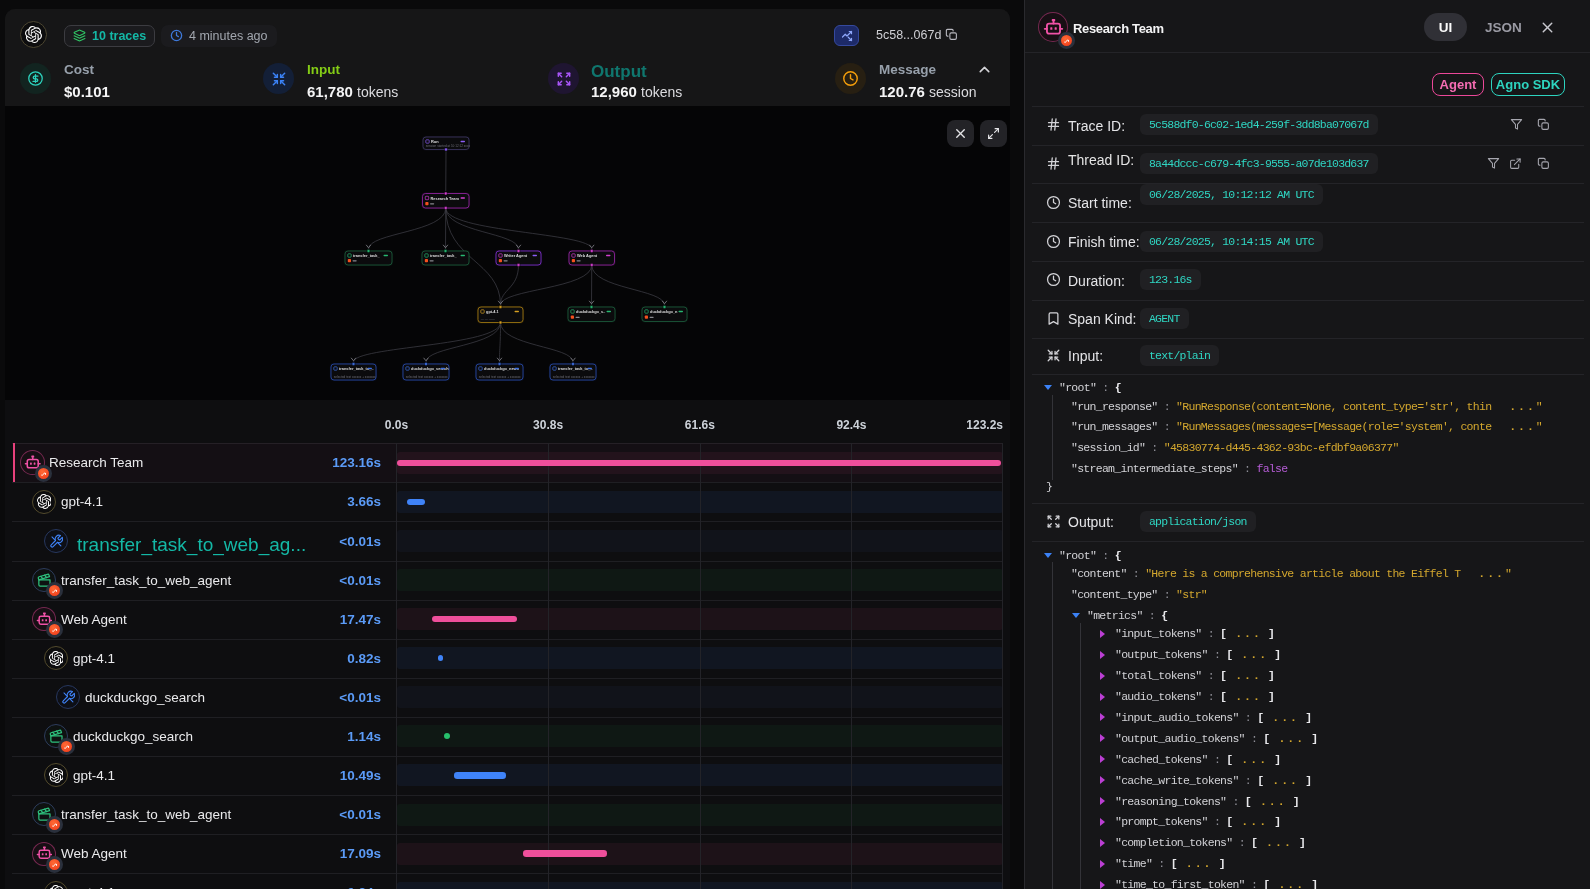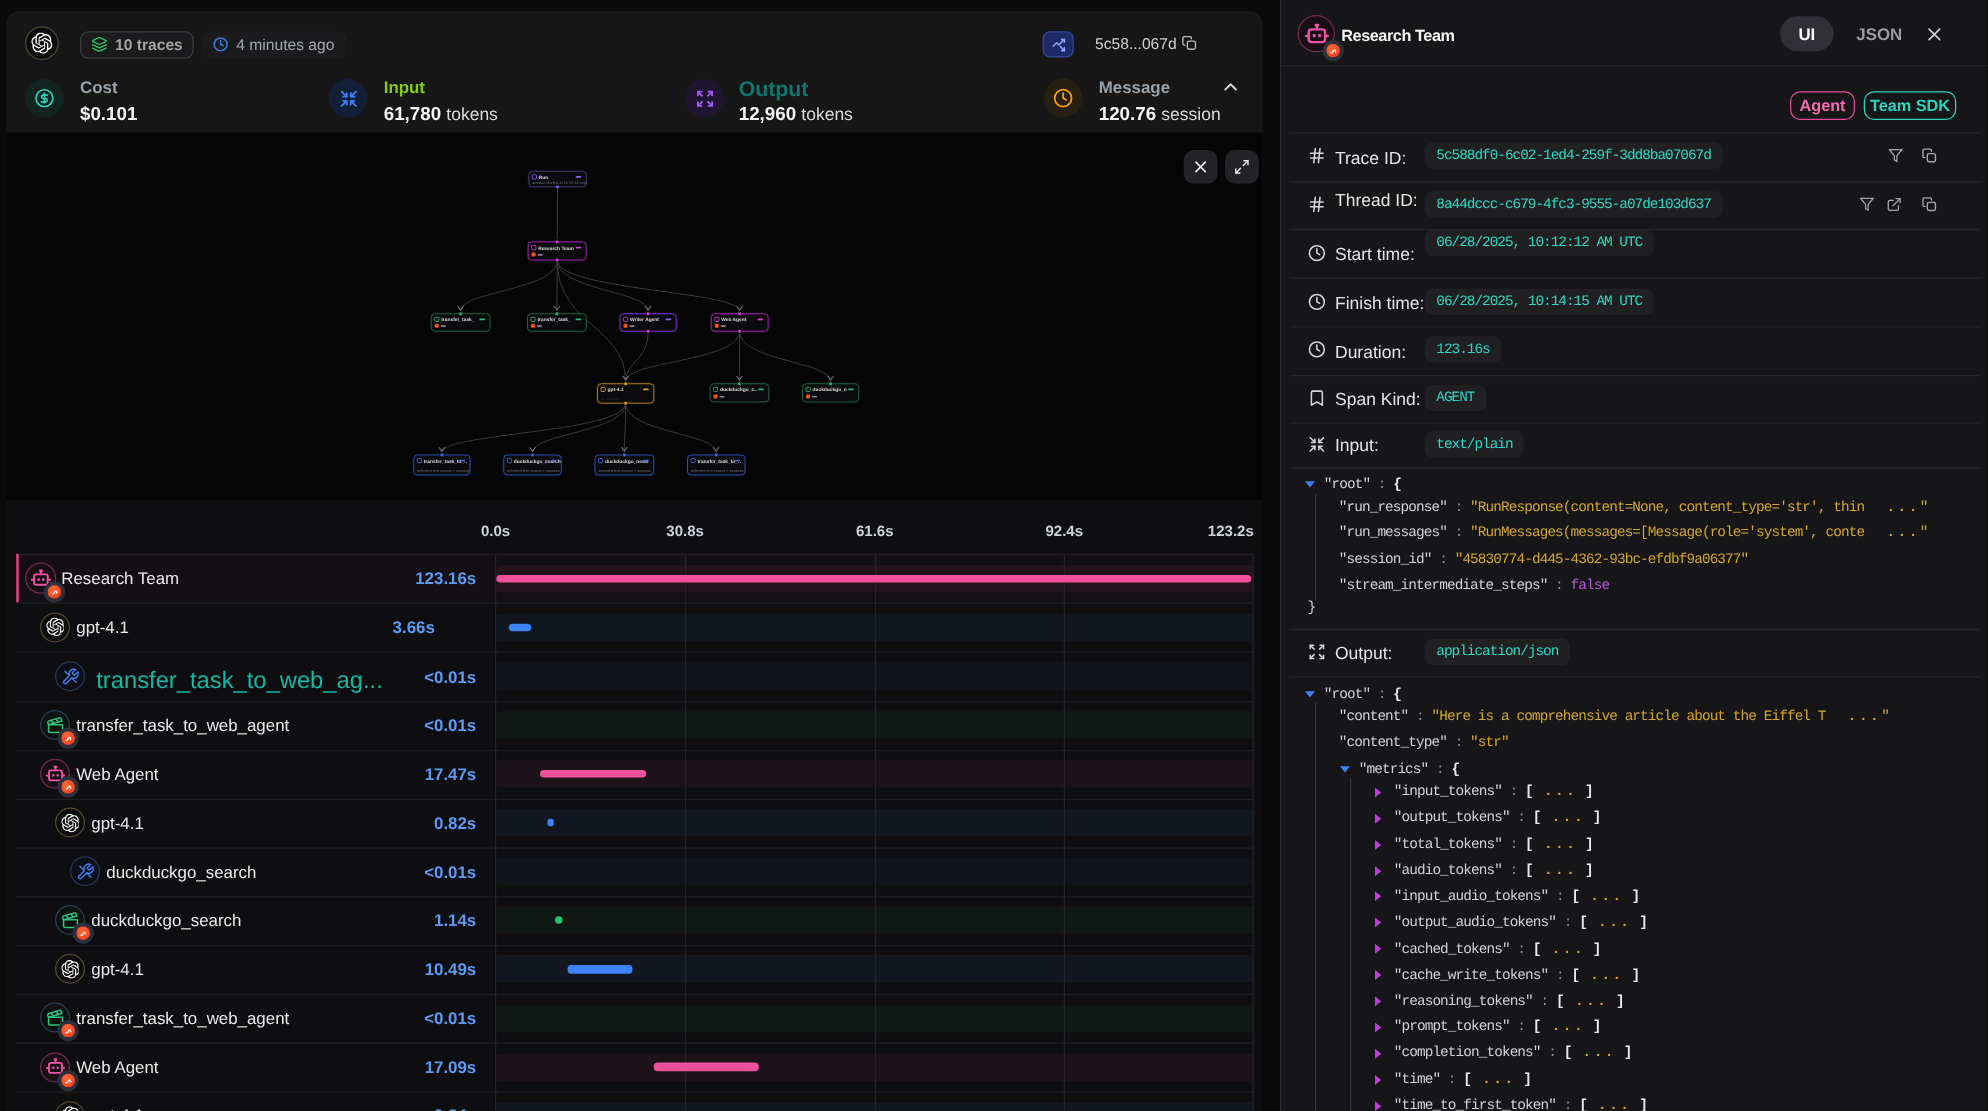--- a/index.html
+++ b/index.html
@@ -25,21 +25,21 @@
     </svg>
   </div>
 <div class="a" style="left:64px;top:24.5px;height:22px;border:1px solid #3c3c41;background:#1b1b1e;border-radius:7px;display:flex;align-items:center;padding:0 8px;gap:6px">
     <span style="display:flex">
       <svg width="13" height="13" viewBox="0 0 24 24" fill="none" stroke="#2fc564" stroke-width="2" stroke-linecap="round" stroke-linejoin="round">
         <path d="M12.83 2.18a2 2 0 0 0-1.66 0L2.6 6.08a1 1 0 0 0 0 1.83l8.58 3.91a2 2 0 0 0 1.66 0l8.58-3.9a1 1 0 0 0 0-1.83Z"></path>
         <path d="m22 17.65-9.17 4.16a2 2 0 0 1-1.66 0L2 17.65"></path>
         <path d="m22 12.65-9.17 4.16a2 2 0 0 1-1.66 0L2 12.65"></path>
       </svg>
     </span>
-    <span style="font-size:12.5px;font-weight:bold;color:#a3a3a3">10 traces</span>
+    <span style="font-size:12.5px;font-weight:bold;color:#14b8a6">10 traces</span>
   </div>
 <div class="a" style="left:161px;top:24.5px;height:22px;background:#1b1b1e;border-radius:7px;display:flex;align-items:center;padding:0 9px;gap:6px">
     <span style="display:flex">
       <svg width="13" height="13" viewBox="0 0 24 24" fill="none" stroke="#3e78d8" stroke-width="2.4" stroke-linecap="round" stroke-linejoin="round">
         <circle cx="12" cy="12" r="9.5"></circle>
         <path d="M12 6.5V12l3.5 2"></path>
       </svg>
     </span>
     <span style="font-size:12.5px;color:#a2a7af">4 minutes ago</span>
   </div>
@@ -315,21 +315,21 @@
 <div class="a" style="left:281px;top:455.3px;width:100px;text-align:right;font-size:13.5px;font-weight:bold;color:#5b9bf7">123.16s</div>
 <div class="a" style="left:397px;top:459.6px;width:603.5px;height:6.4px;border-radius:3.2px;background:#ef4f9b;z-index:6"></div>
 <div class="a" style="left:396.5px;top:490.9px;width:606px;height:22px;border-radius:3px;background:rgba(59,130,246,0.08)"></div>
 <div class="row-sep" style="left:12px;top:521.4px;width:991px"></div>
 <div class="a ic" style="left:32px;top:489.90500000000003px;width:24px;height:24px;border:1.4px solid #534b2d;background:#0d0d0e">
     <svg width="14.879999999999999" height="14.879999999999999" viewBox="0 0 24 24" fill="#ffffff">
       <path d="M22.2819 9.8211a5.9847 5.9847 0 0 0-.5157-4.9108 6.0462 6.0462 0 0 0-6.5098-2.9A6.0651 6.0651 0 0 0 4.9807 4.1818a5.9847 5.9847 0 0 0-3.9977 2.9 6.0462 6.0462 0 0 0 .7427 7.0966 5.98 5.98 0 0 0 .511 4.9107 6.051 6.051 0 0 0 6.5146 2.9001A5.9847 5.9847 0 0 0 13.2599 24a6.0557 6.0557 0 0 0 5.7718-4.2058 5.9894 5.9894 0 0 0 3.9977-2.9001 6.0557 6.0557 0 0 0-.7475-7.0729zm-9.022 12.6081a4.4755 4.4755 0 0 1-2.8764-1.0408l.1419-.0804 4.7783-2.7582a.7948.7948 0 0 0 .3927-.6813v-6.7369l2.02 1.1686a.071.071 0 0 1 .038.0615v5.5826a4.504 4.504 0 0 1-4.4945 4.4849zm-9.6607-4.1254a4.4708 4.4708 0 0 1-.5346-3.0137l.142.0852 4.783 2.7582a.7712.7712 0 0 0 .7806 0l5.8428-3.3685v2.3324a.0804.0804 0 0 1-.0332.0615L9.74 19.9502a4.4992 4.4992 0 0 1-6.1408-1.6464zM2.3408 7.8956a4.485 4.485 0 0 1 2.3655-1.9728V11.6a.7664.7664 0 0 0 .3879.6765l5.8144 3.3543-2.0201 1.1685a.0757.0757 0 0 1-.071 0l-4.8303-2.7865A4.504 4.504 0 0 1 2.3408 7.8956zm16.5963 3.8558L13.1038 8.364 15.1192 7.2a.0757.0757 0 0 1 .071 0l4.8303 2.7913a4.4944 4.4944 0 0 1-.6765 8.1042v-5.6772a.79.79 0 0 0-.407-.667zm2.0107-3.0231l-.142-.0852-4.7735-2.7818a.7759.7759 0 0 0-.7854 0L9.409 9.2297V6.8974a.0662.0662 0 0 1 .0284-.0615l4.8303-2.7866a4.4992 4.4992 0 0 1 6.6802 4.66zM8.3065 12.863l-2.02-1.1638a.0804.0804 0 0 1-.038-.0567V6.0742a4.4992 4.4992 0 0 1 7.3757-3.4537l-.142.0805L8.704 5.459a.7948.7948 0 0 0-.3927.6813zm1.0976-2.3654l2.602-1.4998 2.6069 1.4998v2.9994l-2.5974 1.4997-2.6067-1.4997z"></path>
     </svg>
   </div>
 <div class="a" style="left:61px;top:494.4px;font-size:13.5px;color:#eaeaec">gpt-4.1</div>
-<div class="a" style="left:281px;top:494.4px;width:100px;text-align:center;font-size:13.5px;font-weight:bold;color:#5b9bf7">3.66s</div>
+<div class="a" style="left:281px;top:494.4px;width:100px;text-align:right;font-size:13.5px;font-weight:bold;color:#5b9bf7">3.66s</div>
 <div class="a" style="left:407px;top:498.7px;width:18px;height:6.4px;border-radius:3.2px;background:#3f83f8;z-index:6"></div>
 <div class="a" style="left:396.5px;top:530.0px;width:606px;height:22px;border-radius:3px;background:rgba(90,130,246,0.045)"></div>
 <div class="row-sep" style="left:12px;top:560.5px;width:991px"></div>
 <div class="a ic" style="left:44px;top:528.975px;width:24px;height:24px;border:1.4px solid #27375e;background:#0d0f16">
     <svg width="14.879999999999999" height="14.879999999999999" viewBox="0 0 24 24" fill="none" stroke="#3f83f8" stroke-width="1.8" stroke-linecap="round" stroke-linejoin="round">
       <path d="M14.7 6.3a1 1 0 0 0 0 1.4l1.6 1.6a1 1 0 0 0 1.4 0l3.77-3.77a6 6 0 0 1-7.94 7.94l-6.91 6.91a2.12 2.12 0 0 1-3-3l6.91-6.91a6 6 0 0 1 7.94-7.94l-3.76 3.76z"></path>
       <path d="M4.8 4.8l4.2 4.2"></path>
       <path d="M13.6 13.6l5.6 5.6"></path>
     </svg>
   </div>
@@ -497,21 +497,21 @@
 <div class="a ic" style="left:1424px;top:13px;width:43px;height:28px;border-radius:14px;background:#303036;font-size:13.5px;font-weight:bold;color:#fafafa">UI</div>
 <div class="a" style="left:1485px;top:20px;font-size:13.5px;font-weight:bold;color:#9a9aa3">JSON</div>
 <div class="a" style="left:1539px;top:19px;display:flex">
     <svg width="17" height="17" viewBox="0 0 24 24" fill="none" stroke="#c9c9cf" stroke-width="2" stroke-linecap="round" stroke-linejoin="round">
       <path d="M18 6 6 18"></path>
       <path d="m6 6 12 12"></path>
     </svg>
   </div>
 <div class="a" style="left:1025px;top:52px;width:565px;height:1px;background:#242428"></div>
 <div class="a ic" style="left:1432px;top:72.5px;width:52px;height:23px;border:1px solid #ec4899;border-radius:8px;font-size:13px;font-weight:bold;color:#f46cb2">Agent</div>
-<div class="a ic" style="left:1491px;top:72.5px;width:74px;height:23px;border:1px solid #2dd4bf;border-radius:8px;font-size:13px;font-weight:bold;color:#2dd4bf">Team SDK</div>
+<div class="a ic" style="left:1491px;top:72.5px;width:74px;height:23px;border:1px solid #2dd4bf;border-radius:8px;font-size:13px;font-weight:bold;color:#2dd4bf">Agno SDK</div>
 <div class="a" style="left:1032px;top:106px;width:552px;height:1px;background:#242428"></div>
 <div class="a" style="left:1032px;top:144.7px;width:552px;height:1px;background:#242428"></div>
 <div class="a" style="left:1032px;top:183.4px;width:552px;height:1px;background:#242428"></div>
 <div class="a" style="left:1032px;top:222.1px;width:552px;height:1px;background:#242428"></div>
 <div class="a" style="left:1032px;top:260.8px;width:552px;height:1px;background:#242428"></div>
 <div class="a" style="left:1032px;top:299.5px;width:552px;height:1px;background:#242428"></div>
 <div class="a" style="left:1032px;top:338.2px;width:552px;height:1px;background:#242428"></div>
 <div class="a" style="left:1032px;top:373.5px;width:552px;height:1px;background:#242428"></div>
 <div class="a" style="left:1032px;top:502.5px;width:552px;height:1px;background:#242428"></div>
 <div class="a" style="left:1032px;top:541.3px;width:552px;height:1px;background:#242428"></div>

